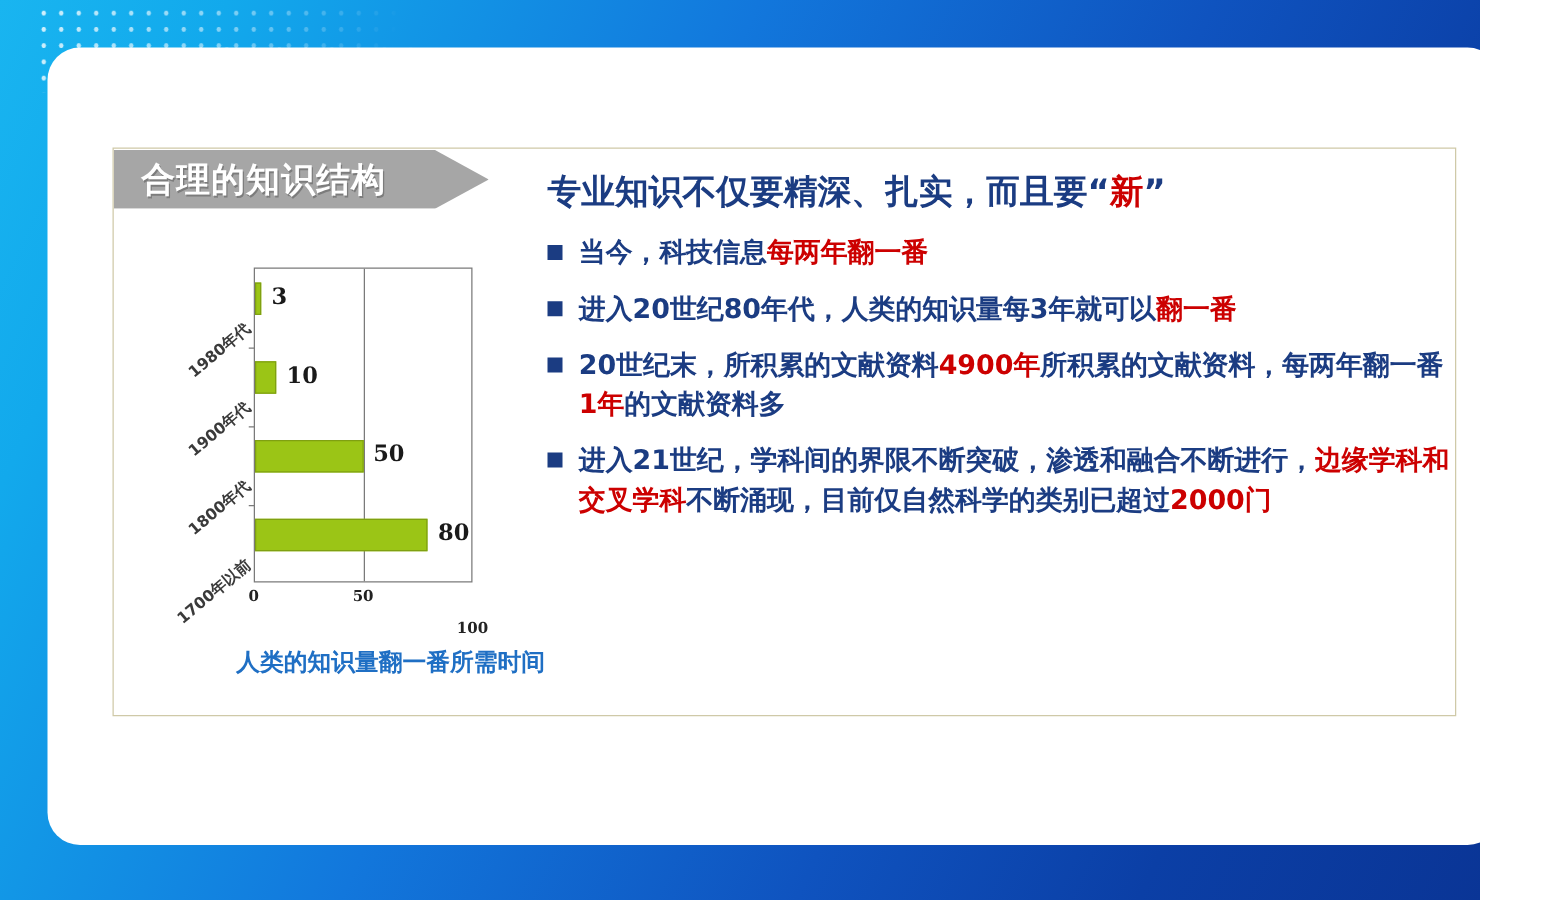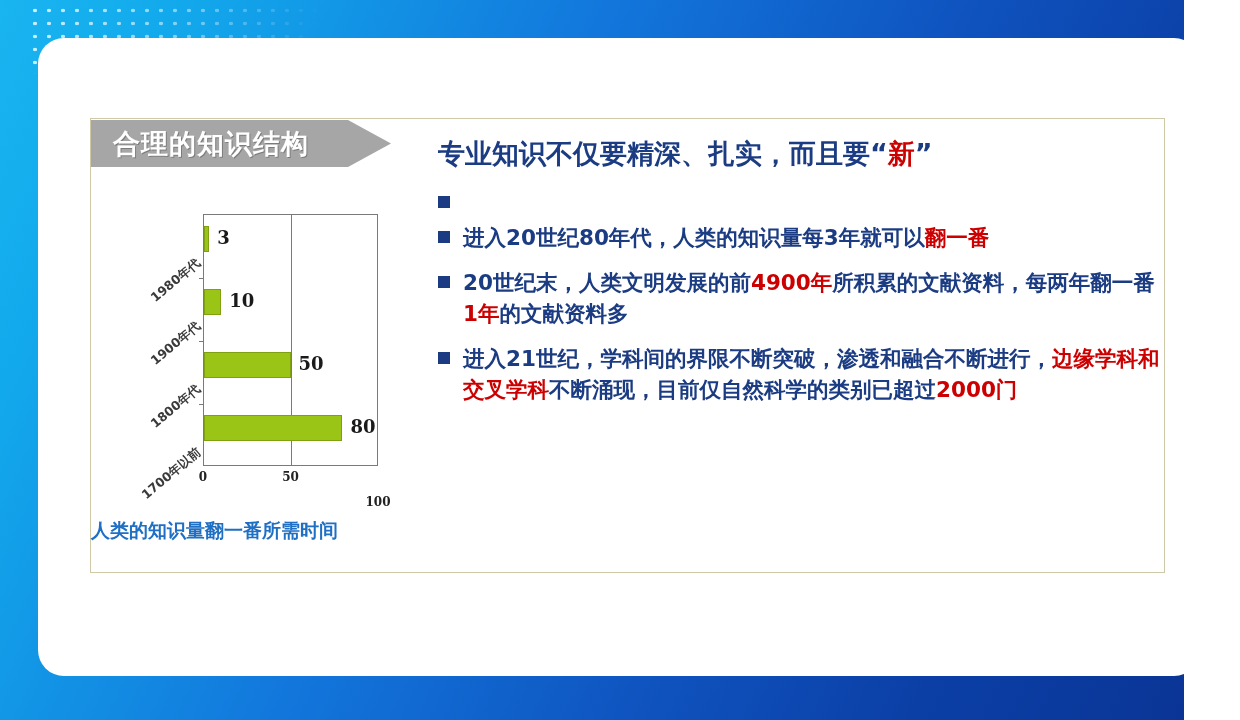--- a/index.html
+++ b/index.html
@@ -83,21 +83,21 @@
     font-family:"DejaVu Serif","Liberation Serif",serif;
     white-space:nowrap;
   }
   .xtick{
     position:absolute;top:256px;font-size:12px;font-weight:bold;color:#222;
     font-family:"DejaVu Serif","Liberation Serif",serif;
     transform:translateX(-50%);
   }
   #caption{
     position:absolute;left:0px;top:398px;width:345px;
-    text-align:left;color:#1f6fc4;font-size:19px;font-weight:bold;
+    text-align:right;color:#1f6fc4;font-size:19px;font-weight:bold;
     line-height:1.38;
     font-family:"DejaVu Sans","Liberation Sans",sans-serif;
   }
   
   #right-col{position:absolute;left:347px;top:0px;width:728px;}
   #headline{
     margin:18px 0 16px 0;font-size:27px;font-weight:bold;color:#1b3c82;
     letter-spacing:0px;line-height:1.25;
     font-family:"DejaVu Sans","Liberation Sans",sans-serif;
   }
@@ -169,28 +169,29 @@
         <div id="caption">
           <div>人类的知识量翻一番所需时间</div>
         </div>
       </div>
 
       <div id="right-col">
         <div id="headline"><span class="blue">专业知识不仅要精深、扎实，而且要</span><span class="blue">“</span><span class="red">新</span><span class="blue">”</span></div>
         <div id="bullet-list">
             <div class="bullet">
               <span class="bullet-mark"></span>
+              <div class="bullet-text"><span class="blue">当今，科技信息</span><span class="red">每两年翻一番</span></div>
             </div>
             <div class="bullet">
               <span class="bullet-mark"></span>
               <div class="bullet-text"><span class="blue">进入20世纪80年代，人类的知识量每3年就可以</span><span class="red">翻一番</span></div>
             </div>
             <div class="bullet">
               <span class="bullet-mark"></span>
-              <div class="bullet-text"><span class="blue">20世纪末，人类文明发展的前</span><span class="red">4900年</span><span class="blue">所积累的文献资料，每两年翻一番</span><span class="red">1年</span><span class="blue">的文献资料多</span></div>
+              <div class="bullet-text"><span class="blue">20世纪末，所积累的文献资料</span><span class="red">4900年</span><span class="blue">所积累的文献资料，每两年翻一番</span><span class="red">1年</span><span class="blue">的文献资料多</span></div>
             </div>
             <div class="bullet">
               <span class="bullet-mark"></span>
               <div class="bullet-text"><span class="blue">进入21世纪，学科间的界限不断突破，渗透和融合不断进行，</span><span class="red">边缘学科和交叉学科</span><span class="blue">不断涌现，目前仅自然科学的类别已超过</span><span class="red">2000门</span></div>
             </div>
           </div>
       </div>
 
     </div>
   </div>

